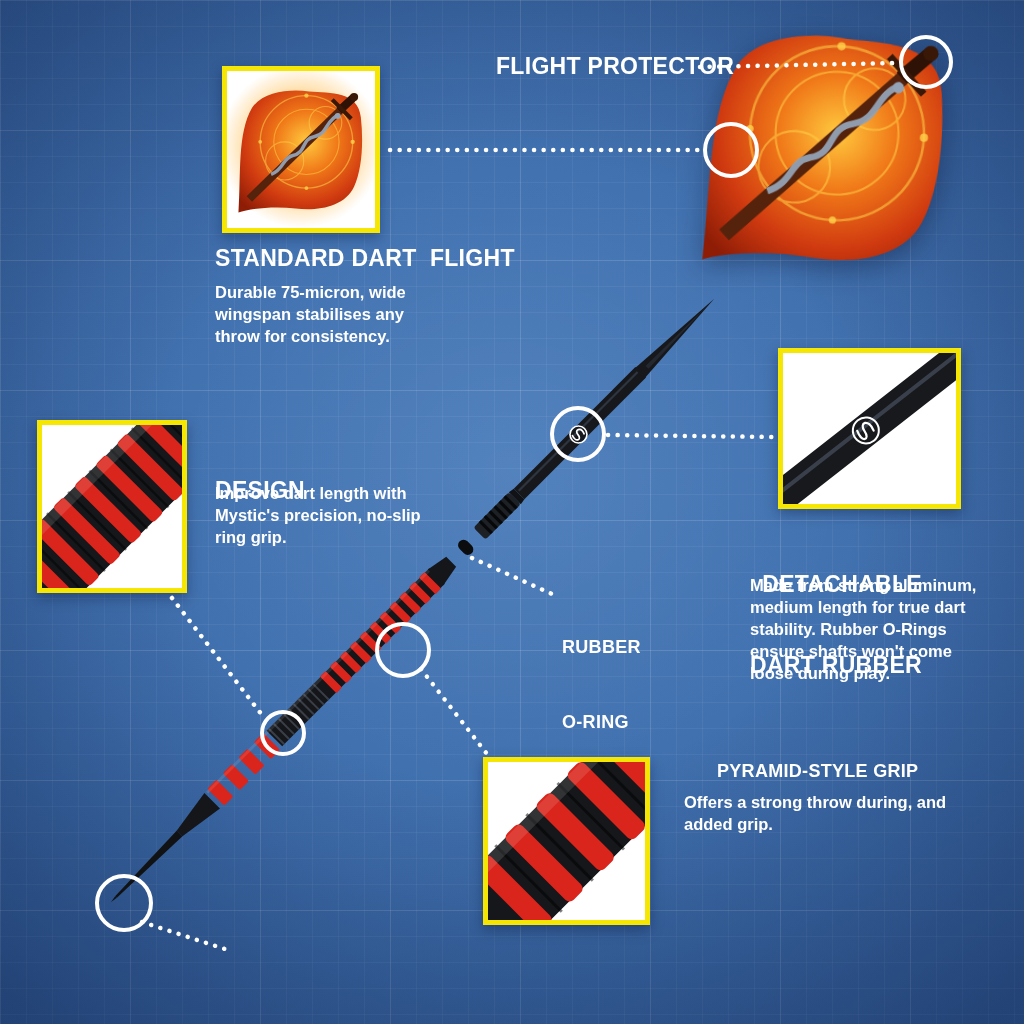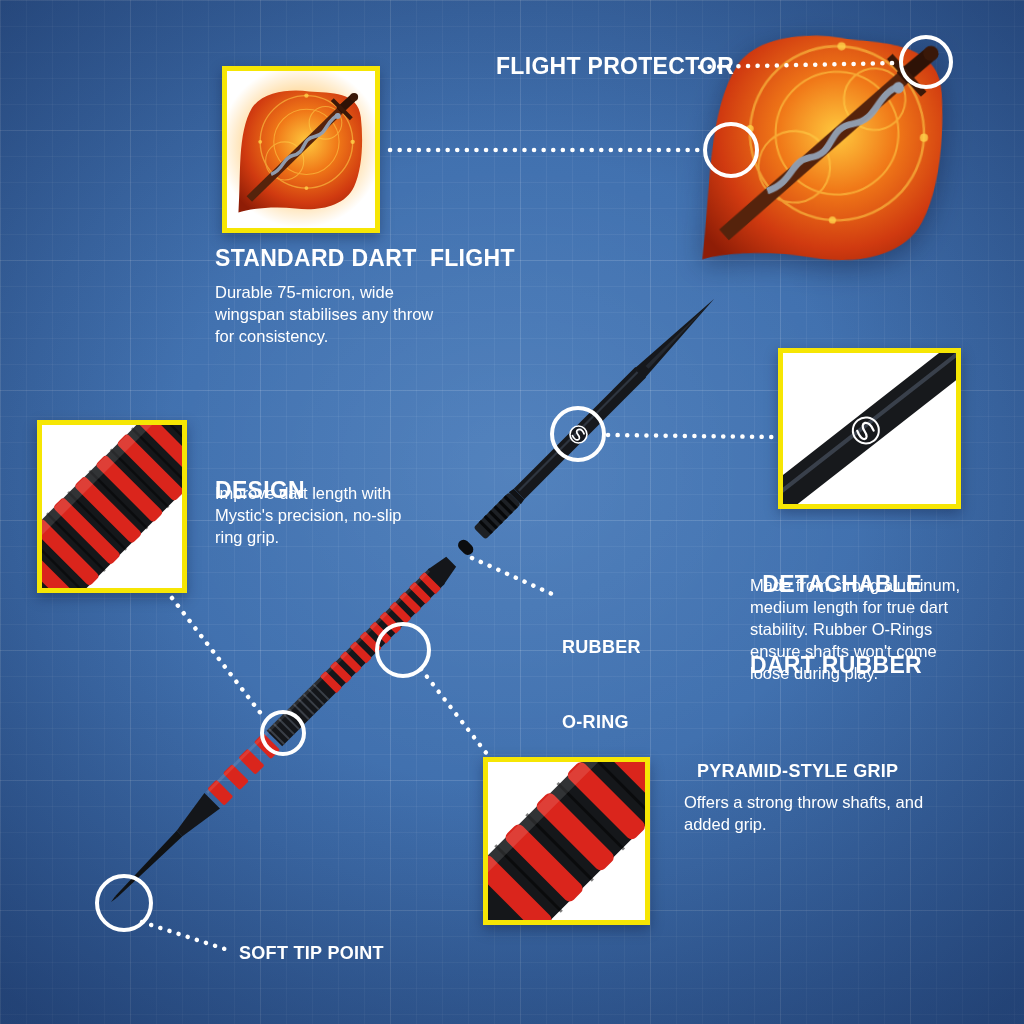--- a/index.html
+++ b/index.html
@@ -18,21 +18,21 @@
   .vignette {
     position:absolute; inset:0; pointer-events:none;
     background: radial-gradient(ellipse 75% 68% at 50% 46%, rgba(255,255,255,0.05) 0%, transparent 45%, rgba(8,20,55,0.38) 100%);
   }
   .abs { position:absolute; }
   .heading {
     color:#fff; font-weight:700; font-size:23px; line-height:27px; letter-spacing:0.3px; white-space:pre;
   }
   .heading-sm { font-size:18px; line-height:25px; }
   .bodytext {
-    color:#fff; font-size:16.5px; line-height:1.33; font-weight:400;
+    color:#fff; font-size:16.5px; line-height:1.33; font-weight:700;
   }
   .ybox {
     position:absolute; background:#ffffff; border:5px solid #f6e604;
     box-shadow:0 5px 12px rgba(8,20,55,0.35);
     display:flex; align-items:center; justify-content:center; overflow:hidden;
   }
   .ybox svg { display:block; }
   .flight-glow {
     position:absolute; inset:0;
     background: radial-gradient(circle at 50% 48%, rgba(255,228,70,0.85) 0%, rgba(255,170,30,0.35) 52%, transparent 74%);
@@ -258,18 +258,17 @@
     <span style="display:block">RUBBER</span>
     <span style="display:block">O-RING</span>
   </div>
 
   <div class="abs heading" style="left:750px; top:517px;text-align:right;">
     <span style="display:block">DETACHABLE</span>
     <span style="display:block">DART RUBBER</span>
   </div>
   <div class="abs bodytext" style="left:750px; top:575px; width:230px;">Made from strong aluminum, medium length for true dart stability. Rubber O-Rings ensure shafts won't come loose during play.</div>
 
-  <div class="abs heading heading-sm" style="left:697px; top:759px;">PYRAMID-STYLE GRIP</div>
-  <div class="abs bodytext" style="left:684px; top:792px; width:280px;">Offers a strong throw shafts, and added grip.</div>
-
-  <div class="abs heading heading-sm" style="left:239px; top:941px;">SOFT TIP POINT</div>
+  <div class="abs heading heading-sm" style="left:717px; top:759px;">PYRAMID-STYLE GRIP</div>
+  <div class="abs bodytext" style="left:684px; top:792px; width:280px;">Offers a strong throw during, and added grip.</div>
+
 
 </div>
 
 </body></html>

